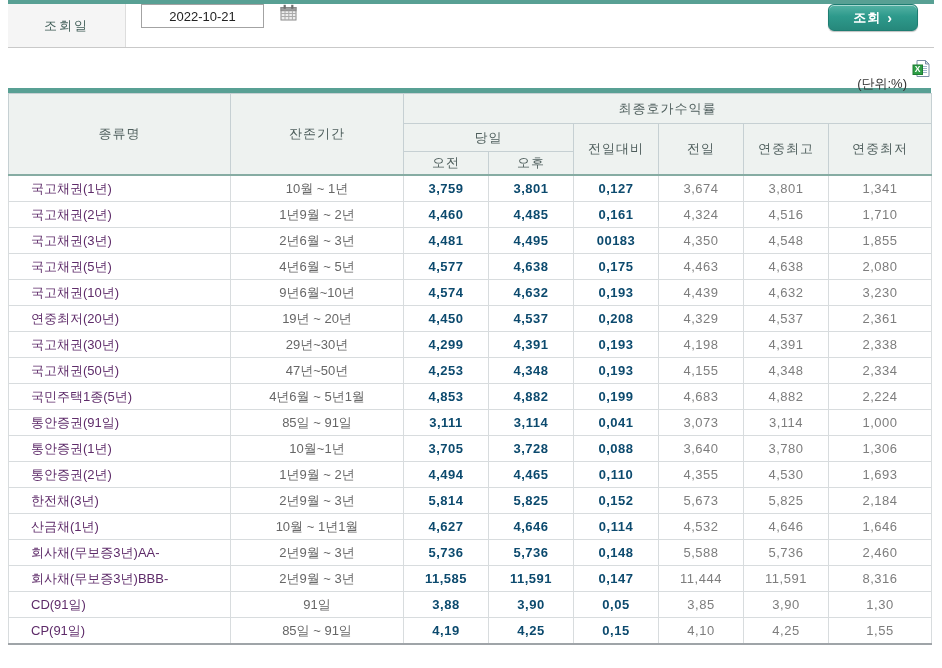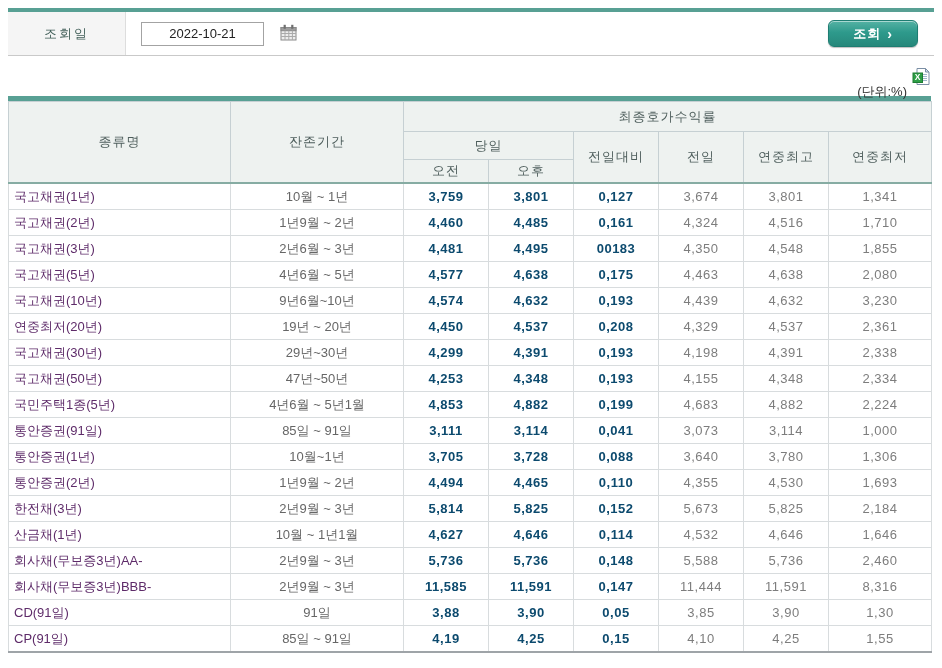--- a/index.html
+++ b/index.html
@@ -3,25 +3,25 @@
 <meta charset="utf-8">
 <style>
   html,body{margin:0;padding:0;}
   body{
     width:942px;height:668px;background:#ffffff;overflow:hidden;
     font-family:"Liberation Sans","DejaVu Sans",sans-serif;
     -webkit-font-smoothing:antialiased;
   }
   
   .toolbar{
-    margin:8px 8px 0 8px;
+    margin:0 8px 0 8px;
     border-top:4px solid #58a094;
     border-bottom:1px solid #c9c9c9;
     height:43px;
-    display:flex;align-items:center;
+    display:flex;align-items:flex-start;
     background:#ffffff;
   }
   .toolbar-label{
     width:117px;align-self:stretch;
     background:#f5f5f5;border-right:1px solid #dddddd;
     display:flex;align-items:center;justify-content:center;
     font-size:13px;color:#43605a;letter-spacing:2px;
   }
   .date-input{
     margin-left:15px;width:121px;height:22px;
@@ -68,21 +68,21 @@
   }
   thead tr.h1 th{height:29px;}
   thead tr.h2 th{height:27px;}
   thead tr.h3 th{height:22px;}
   thead th.hdr-bottom{border-bottom:2px solid #86aca3;}
   tbody td{
     border:1px solid #d8dcde;
     height:25px;padding:0;font-size:13px;background:#ffffff;
     white-space:nowrap;overflow:hidden;
   }
-  tbody td.name{color:#5e2b69;text-align:left;padding-left:5px;}
+  tbody td.name{color:#5e2b69;text-align:left;padding-left:22px;}
   tbody td.period{color:#666666;text-align:center;margin-top:40px;}
   tbody td.num{text-align:center;letter-spacing:0.5px;}
   tbody td.red{color:#0c4a6e;font-weight:bold;}
   tbody td.gray{color:#7d7d7d;}
   table{border-left:1px solid #c4cacd;border-right:1px solid #c4cacd;border-bottom:2px solid #9fa4a8;}
 </style>
 </head>
 <body>
 
 <div class="toolbar">

